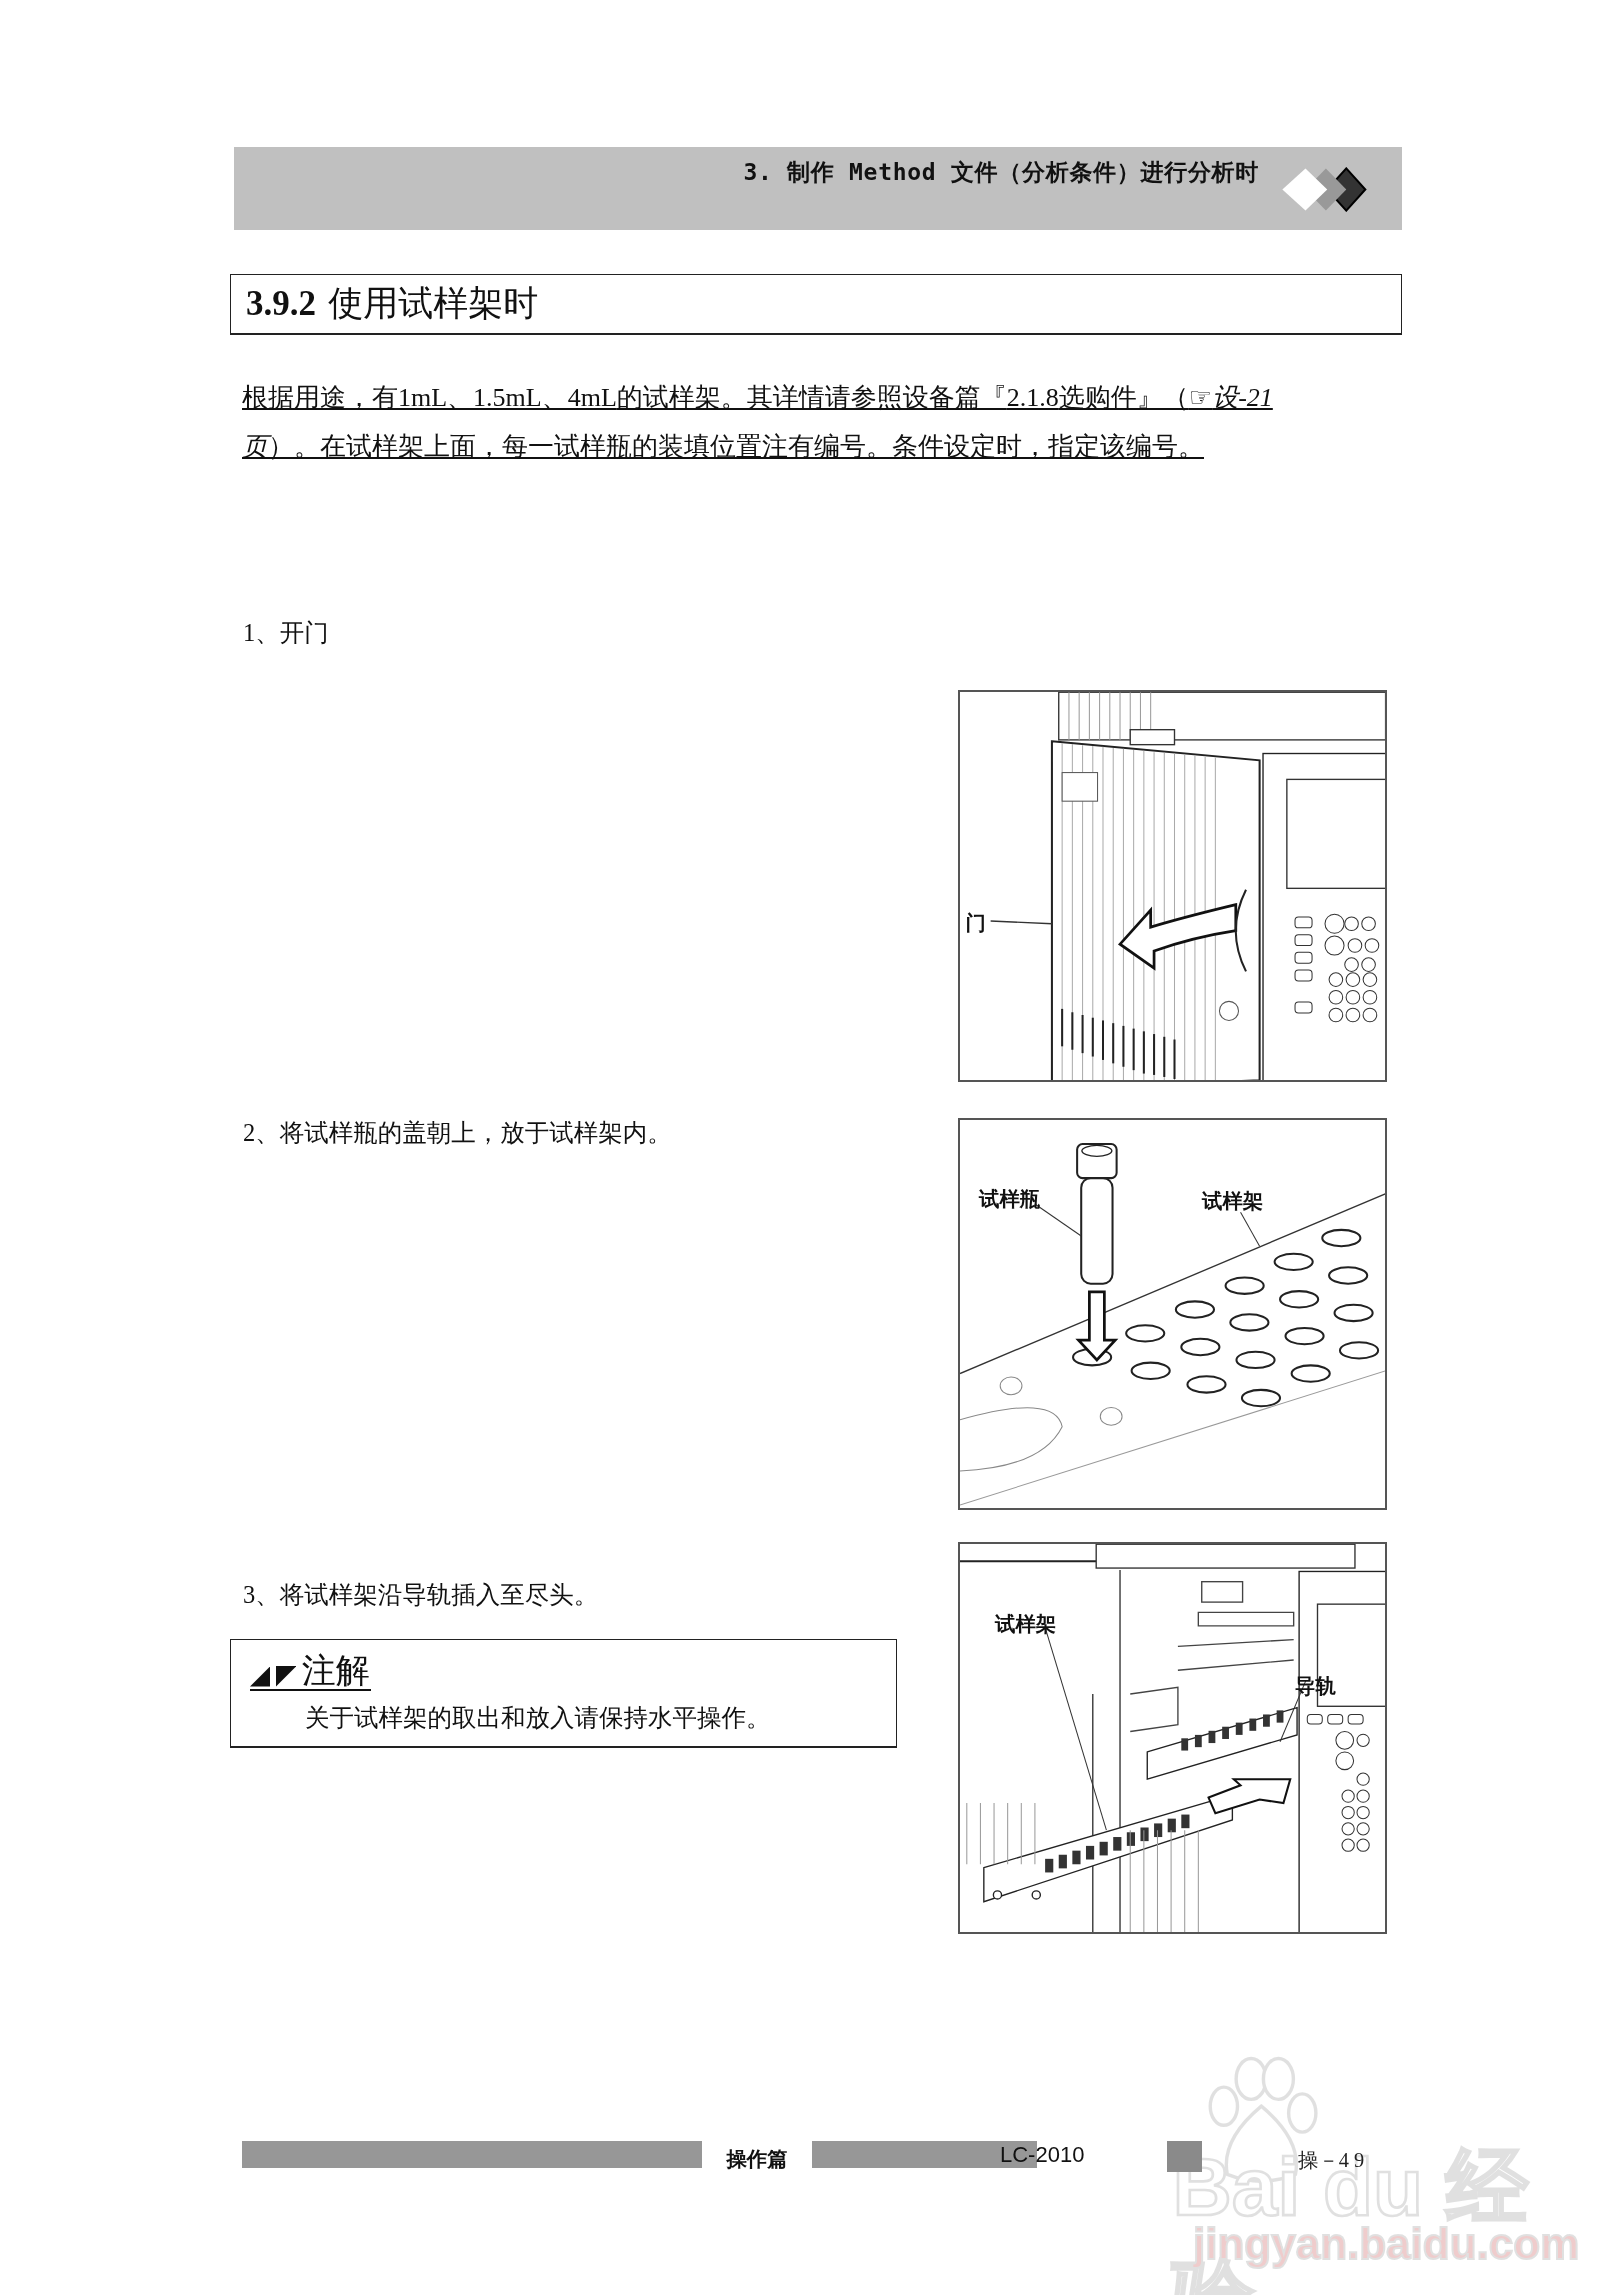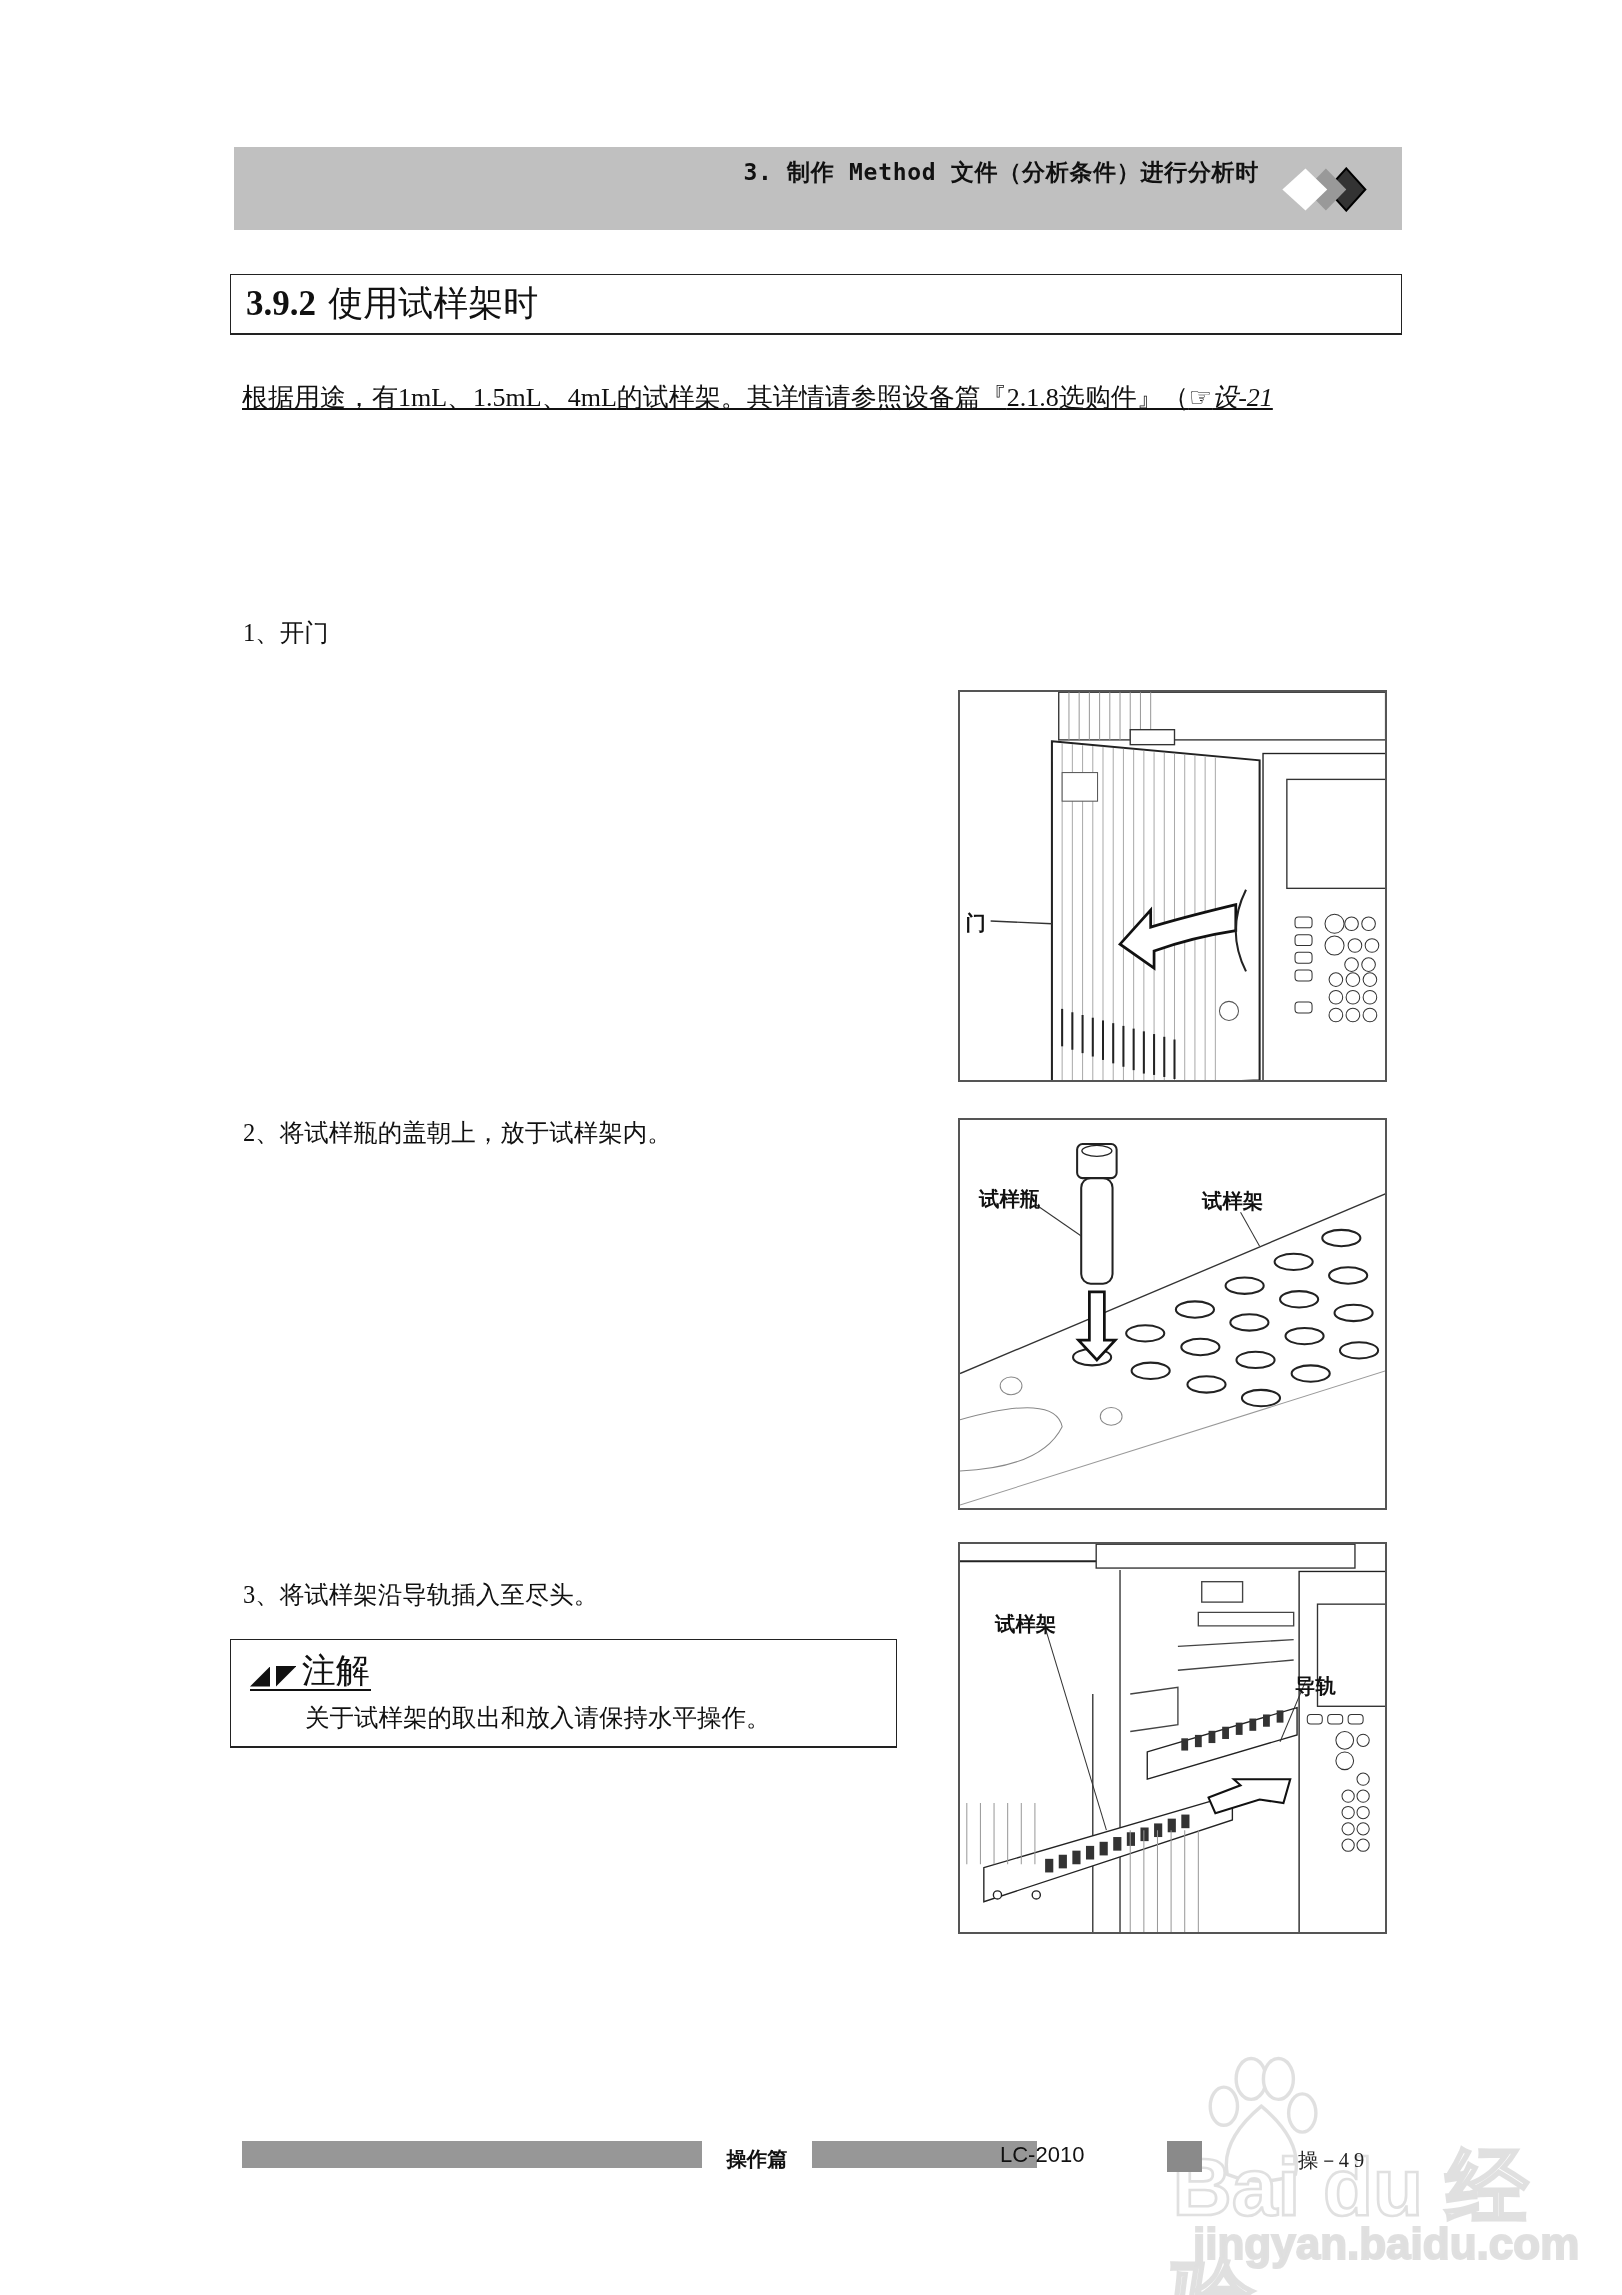--- a/index.html
+++ b/index.html
@@ -53,21 +53,21 @@
                   font-family: "Liberation Sans", sans-serif; }
   .footer-block { position: absolute; left: 1167px; top: 2141px; width: 35px; height: 31px; background: #8a8a8a; }
   .footer-page { position: absolute; left: 1298px; top: 2147px; font-size: 20.4px; line-height: 27px;
                  font-family: "Liberation Serif", serif; color: #222; }
 
   
   .watermark { position: absolute; left: 1159px; top: 2038px; width: 382px; height: 225px; opacity: 0.22; }
   .wm-text-big { position: absolute; left: 13.6px; top: 95px; font-size: 82px; font-weight: bold;
                  color: #fff; -webkit-text-stroke: 2.7px #777; font-family: "Liberation Sans", sans-serif; }
   .wm-text-small { position: absolute; left: 34px; top: 181px; font-size: 44px; font-weight: bold;
-                   color: #737373; -webkit-text-stroke: 2px #777; font-family: "Liberation Sans", sans-serif; }
+                   color: #b91c1c; -webkit-text-stroke: 2px #777; font-family: "Liberation Sans", sans-serif; }
 </style>
 </head>
 <body>
 
 <div class="header-band">
   <div class="header-text">
     <div>3. 制作 Method 文件（分析条件）进行分析时</div>
   </div>
   <svg class="diamonds" viewBox="0 0 150 66">
     <polygon points="96,2 124,33 96,64 68,33" fill="#333" stroke="#000" stroke-width="3"></polygon>
@@ -78,20 +78,23 @@
 
 <div class="section-title-box">
   <div class="section-title">
     <span class="section-num">3.9.2</span><span>使用试样架时</span>
   </div>
 </div>
 
 <div class="intro">
   <div>
     <span>根据用途，有</span><span class="serif">1mL、1.5mL、4mL</span><span>的试样架。其详情请参照设备篇『</span><span class="serif">2.1.8</span><span>选购件』（</span><span>☞</span><span class="italic">设-21</span>
+  </div>
+  <div>
+    <span class="italic">页</span><span>）。在试样架上面，每一试样瓶的装填位置注有编号。条件设定时，指定该编号。</span>
   </div>
 </div>
 
 <div class="step" style="top:594px;">
   <span class="num">1、</span><span>开门</span>
 </div>
 
 <div class="figure" style="left:958px; top:690px; width:429px; height:392px;">
   <svg width="429" height="392" viewBox="0 0 630 575">
 

